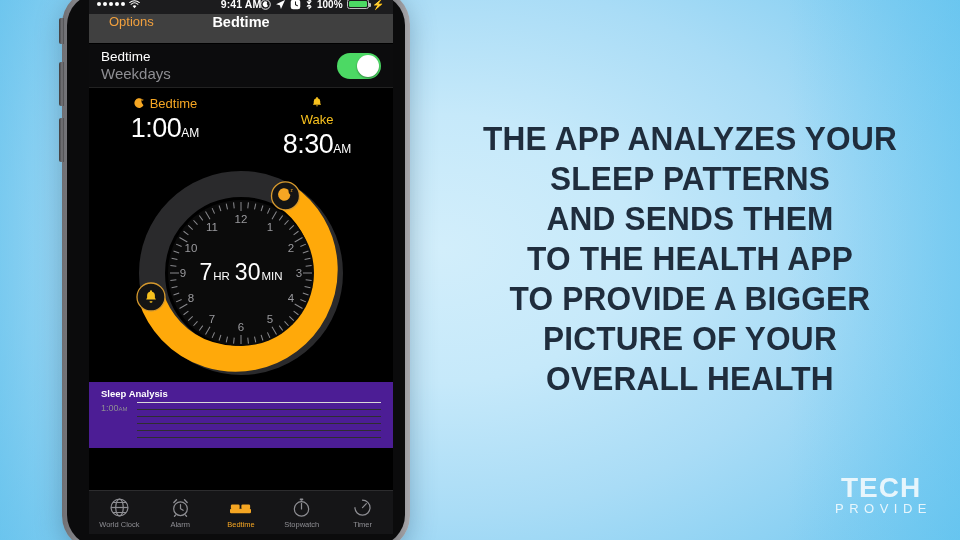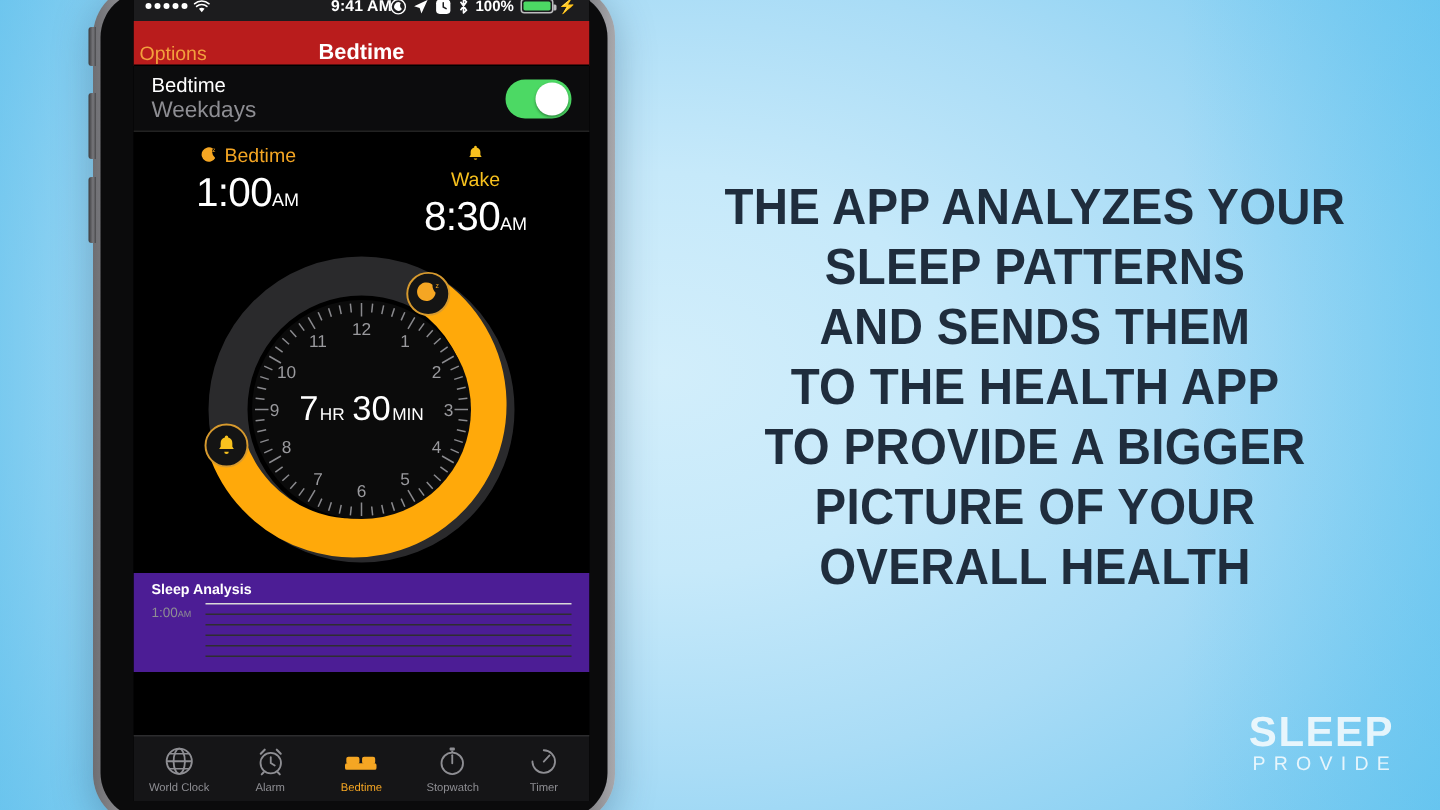--- a/index.html
+++ b/index.html
@@ -64,22 +64,22 @@
   }
   .sb-right{ margin-left:auto; display:flex; align-items:center; gap:4px; position:relative; z-index:2;}
   .pct{ font-size:10px; font-weight:bold; }
   .batt{ width:22px; height:10px; border:1.2px solid #bdbdbf; border-radius:2.5px; position:relative; }
   .batt::after{ content:""; position:absolute; right:-3.2px; top:2.6px; width:1.8px; height:4px; background:#bdbdbf; border-radius:0 1px 1px 0;}
   .batt i{ position:absolute; left:1px; top:1px; bottom:1px; width:calc(100% - 2px); background:#4cd964; border-radius:1.2px; display:block;}
   .bolt{ font-size:10px; color:#fff; }
 
   
   .navbar{
-    height:30px; background:#b91c1c; position:relative;
-    display:flex; align-items:flex-end; padding:0 4px;
+    height:30px; background:#404040; position:relative;
+    display:flex; align-items:flex-start; padding:0 20px;
     border-bottom:0.5px solid #000;
   }
   .nav-left{ color:#f2a03d; font-size:13px; }
   .nav-title{
     position:absolute; left:0; right:0; text-align:center;
     color:#fff; font-size:14.5px; font-weight:bold;
   }
 
   
   .row-bedtime{
@@ -548,15 +548,15 @@
     <div>THE APP ANALYZES YOUR</div>
     <div>SLEEP PATTERNS</div>
     <div>AND SENDS THEM</div>
     <div>TO THE HEALTH APP</div>
     <div>TO PROVIDE A BIGGER</div>
     <div>PICTURE OF YOUR</div>
     <div>OVERALL HEALTH</div>
   </div>
 
 <div id="logo">
-  <div class="t1">SLEEP</div>
+  <div class="t1">TECH</div>
   <div class="t2">PROVIDE</div>
 </div>
 
 </body></html>

